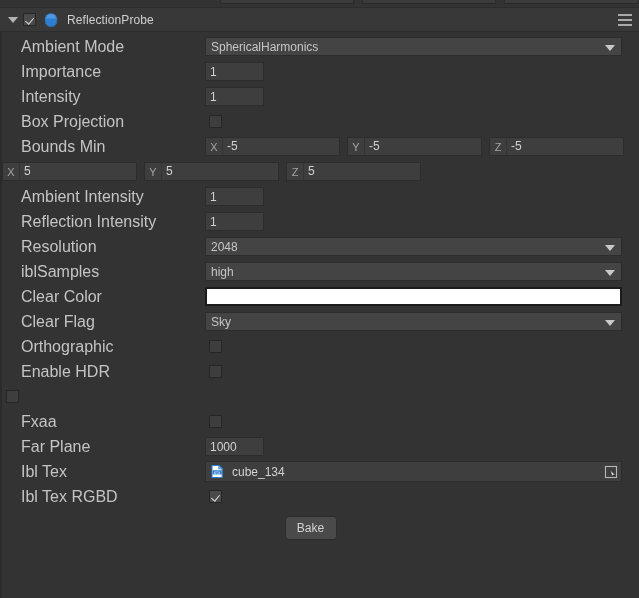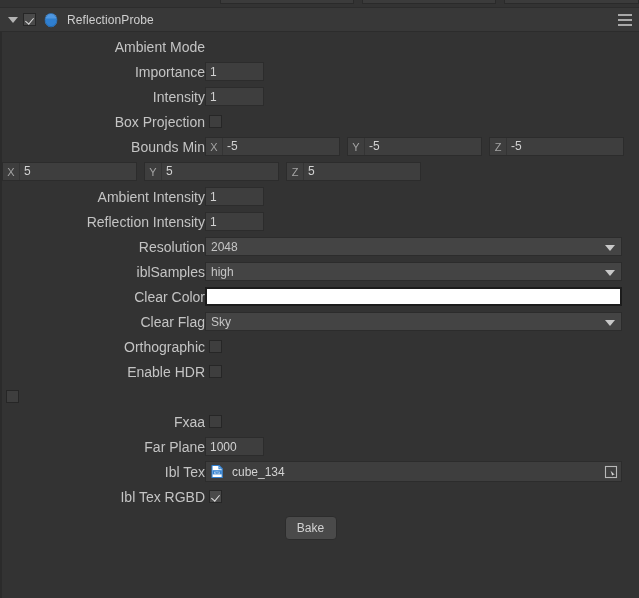--- a/index.html
+++ b/index.html
@@ -140,24 +140,23 @@
   .row {
     position: relative;
     height: 25px;
     display: flex;
     align-items: center;
   }
   .label {
     width: 203px;
     padding-left: 19px;
     box-sizing: border-box;
-    font-size: 14px;
+    font-size: 16px;
     color: #c4c4c4;
     white-space: nowrap;
-    text-align: right;
   }
   .field {
     flex: 1;
     display: flex;
     align-items: center;
     height: 25px;
     padding-right: 3px;
     box-sizing: border-box;
   }
 
@@ -350,20 +349,26 @@
       <i></i>
         <i></i>
         <i></i>
     </div>
   </div>
 
   <div class="body">
 
     <div class="row">
       <div class="label">Ambient Mode</div>
+      <div class="field">
+        <div class="dropdown">
+          <span>SphericalHarmonics</span>
+          <span class="caret"></span>
+        </div>
+      </div>
     </div>
 
     <div class="row">
       <div class="label">Importance</div>
       <div class="field">
         <div class="numfield">
           <span>1</span>
         </div>
       </div>
     </div>

